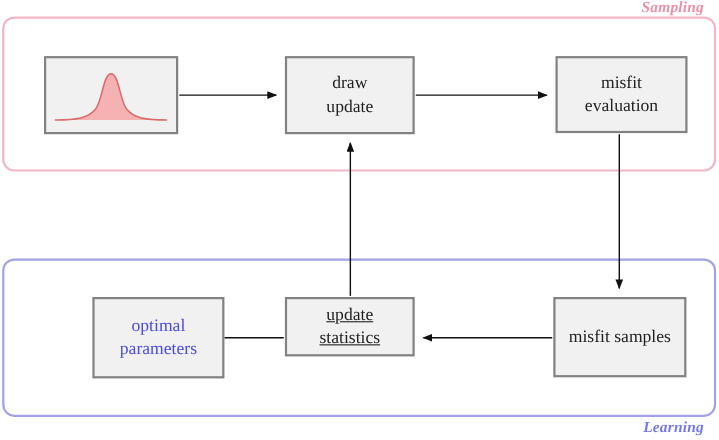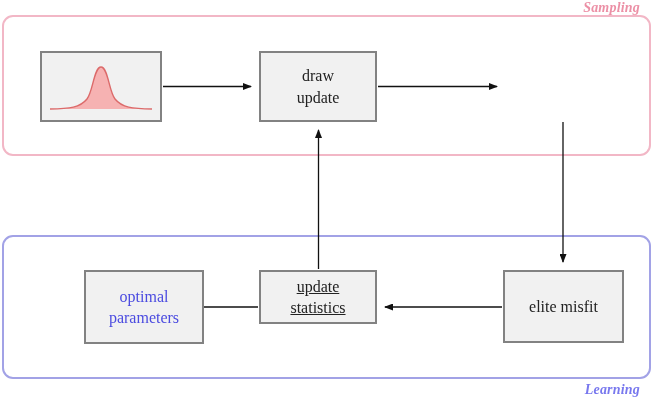--- a/index.html
+++ b/index.html
@@ -66,22 +66,24 @@
                C 28 56 38 54.5 45 46
                C 51 38.5 52 14 59 14
                C 66 14 67 38.5 73 46
                C 80 54.5 90 56 110 56" style="fill:var(--gauss_fill);stroke:var(--gauss_stroke);stroke-width:1.4"></path>
     </svg>
   </div>
 
   <div class="box draw-samples">draw
 update</div>
 
+  <div class="box misfit-evaluation">misfit
+evaluation</div>
 
   <div class="box optimal-parameters">optimal
 parameters</div>
 
   <div class="box update-statistics">update
 statistics</div>
 
-  <div class="box elite-samples">elite misfit</div>
+  <div class="box elite-samples">misfit samples</div>
 
 </div>
 
 </body></html>

